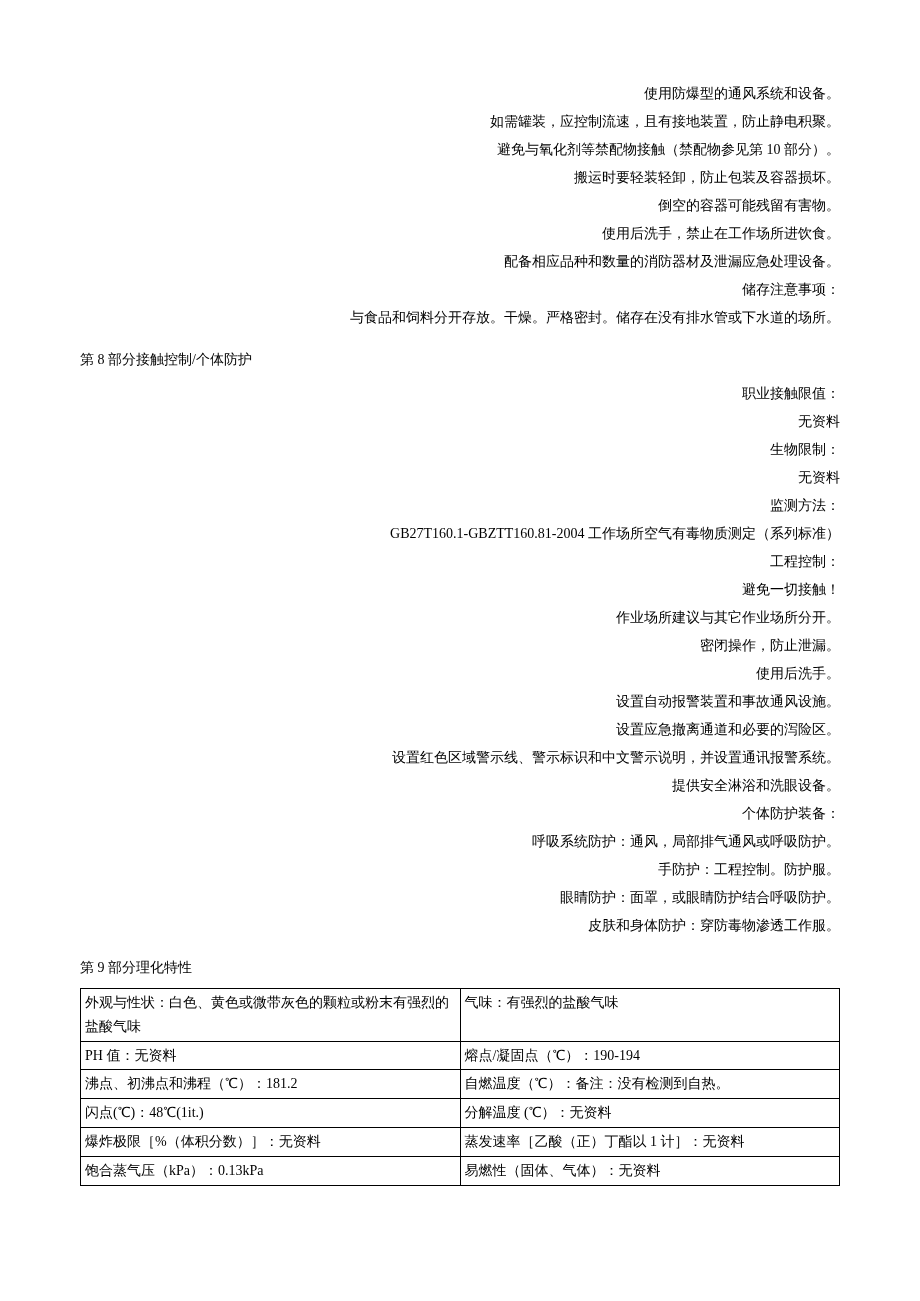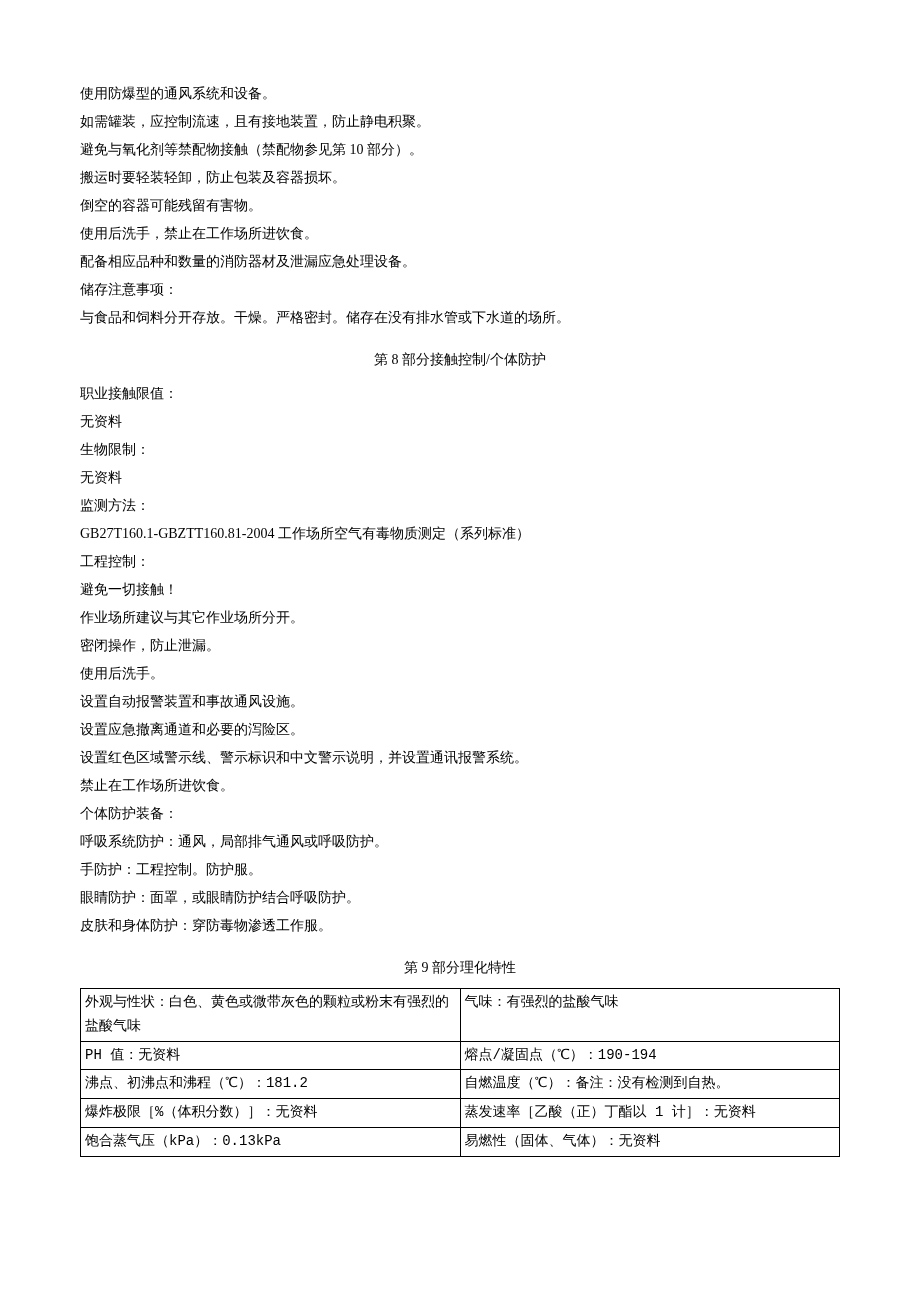--- a/index.html
+++ b/index.html
@@ -9,41 +9,40 @@
     color: #000;
     background: #fff;
     margin: 0;
     padding: 80px 80px 40px 80px;
     width: 920px;
     box-sizing: border-box;
   }
   .para {
     margin: 0;
     padding: 0;
+    text-align: right;
   }
   .section-title {
-    text-align: center;
     margin: 14px 0 6px 0;
     font-size: 14px;
   }
   .section-title .num {
     font-family: "Times New Roman", serif;
   }
   table {
     border-collapse: collapse;
     width: 100%;
     margin-top: 2px;
   }
   td {
     border: 1px solid #000;
     padding: 2px 4px;
     vertical-align: top;
     line-height: 1.7;
     font-size: 14px;
-    font-family: Liberation Mono, monospace;
   }
   .col-left { width: 50%; }
   .col-right { width: 50%; }
 </style>
 </head>
 <body>
 
 <p class="para">使用防爆型的通风系统和设备。</p>
 <p class="para">如需罐装，应控制流速，且有接地装置，防止静电积聚。</p>
 <p class="para">避免与氧化剂等禁配物接触（禁配物参见第 10 部分）。</p>
@@ -65,21 +64,21 @@
 <p class="para">监测方法：</p>
 <p class="para">GB27T160.1-GBZTT160.81-2004 工作场所空气有毒物质测定（系列标准）</p>
 <p class="para">工程控制：</p>
 <p class="para">避免一切接触！</p>
 <p class="para">作业场所建议与其它作业场所分开。</p>
 <p class="para">密闭操作，防止泄漏。</p>
 <p class="para">使用后洗手。</p>
 <p class="para">设置自动报警装置和事故通风设施。</p>
 <p class="para">设置应急撤离通道和必要的泻险区。</p>
 <p class="para">设置红色区域警示线、警示标识和中文警示说明，并设置通讯报警系统。</p>
-<p class="para">禁止在工作场所进饮食。</p>
+<p class="para">提供安全淋浴和洗眼设备。</p>
 <p class="para">个体防护装备：</p>
 <p class="para">呼吸系统防护：通风，局部排气通风或呼吸防护。</p>
 <p class="para">手防护：工程控制。防护服。</p>
 <p class="para">眼睛防护：面罩，或眼睛防护结合呼吸防护。</p>
 <p class="para">皮肤和身体防护：穿防毒物渗透工作服。</p>
 
 <p class="section-title">
   <span>第 </span><span class="num">9</span><span> 部分理化特性</span>
 </p>
 
@@ -91,20 +90,24 @@
   </tr>
   <tr>
     <td>PH 值：无资料</td>
     <td>熔点/凝固点（℃）：190-194</td>
   </tr>
   <tr>
     <td>沸点、初沸点和沸程（℃）：181.2</td>
     <td>自燃温度（℃）：备注：没有检测到自热。</td>
   </tr>
   <tr>
+    <td>闪点(℃)：48℃(1it.)</td>
+    <td>分解温度 (℃）：无资料</td>
+  </tr>
+  <tr>
     <td>爆炸极限［%（体积分数）］：无资料</td>
     <td>蒸发速率［乙酸（正）丁酯以 1 计］：无资料</td>
   </tr>
   <tr>
     <td>饱合蒸气压（kPa）：0.13kPa</td>
     <td>易燃性（固体、气体）：无资料</td>
   </tr>
 </tbody>
   </table>
 

